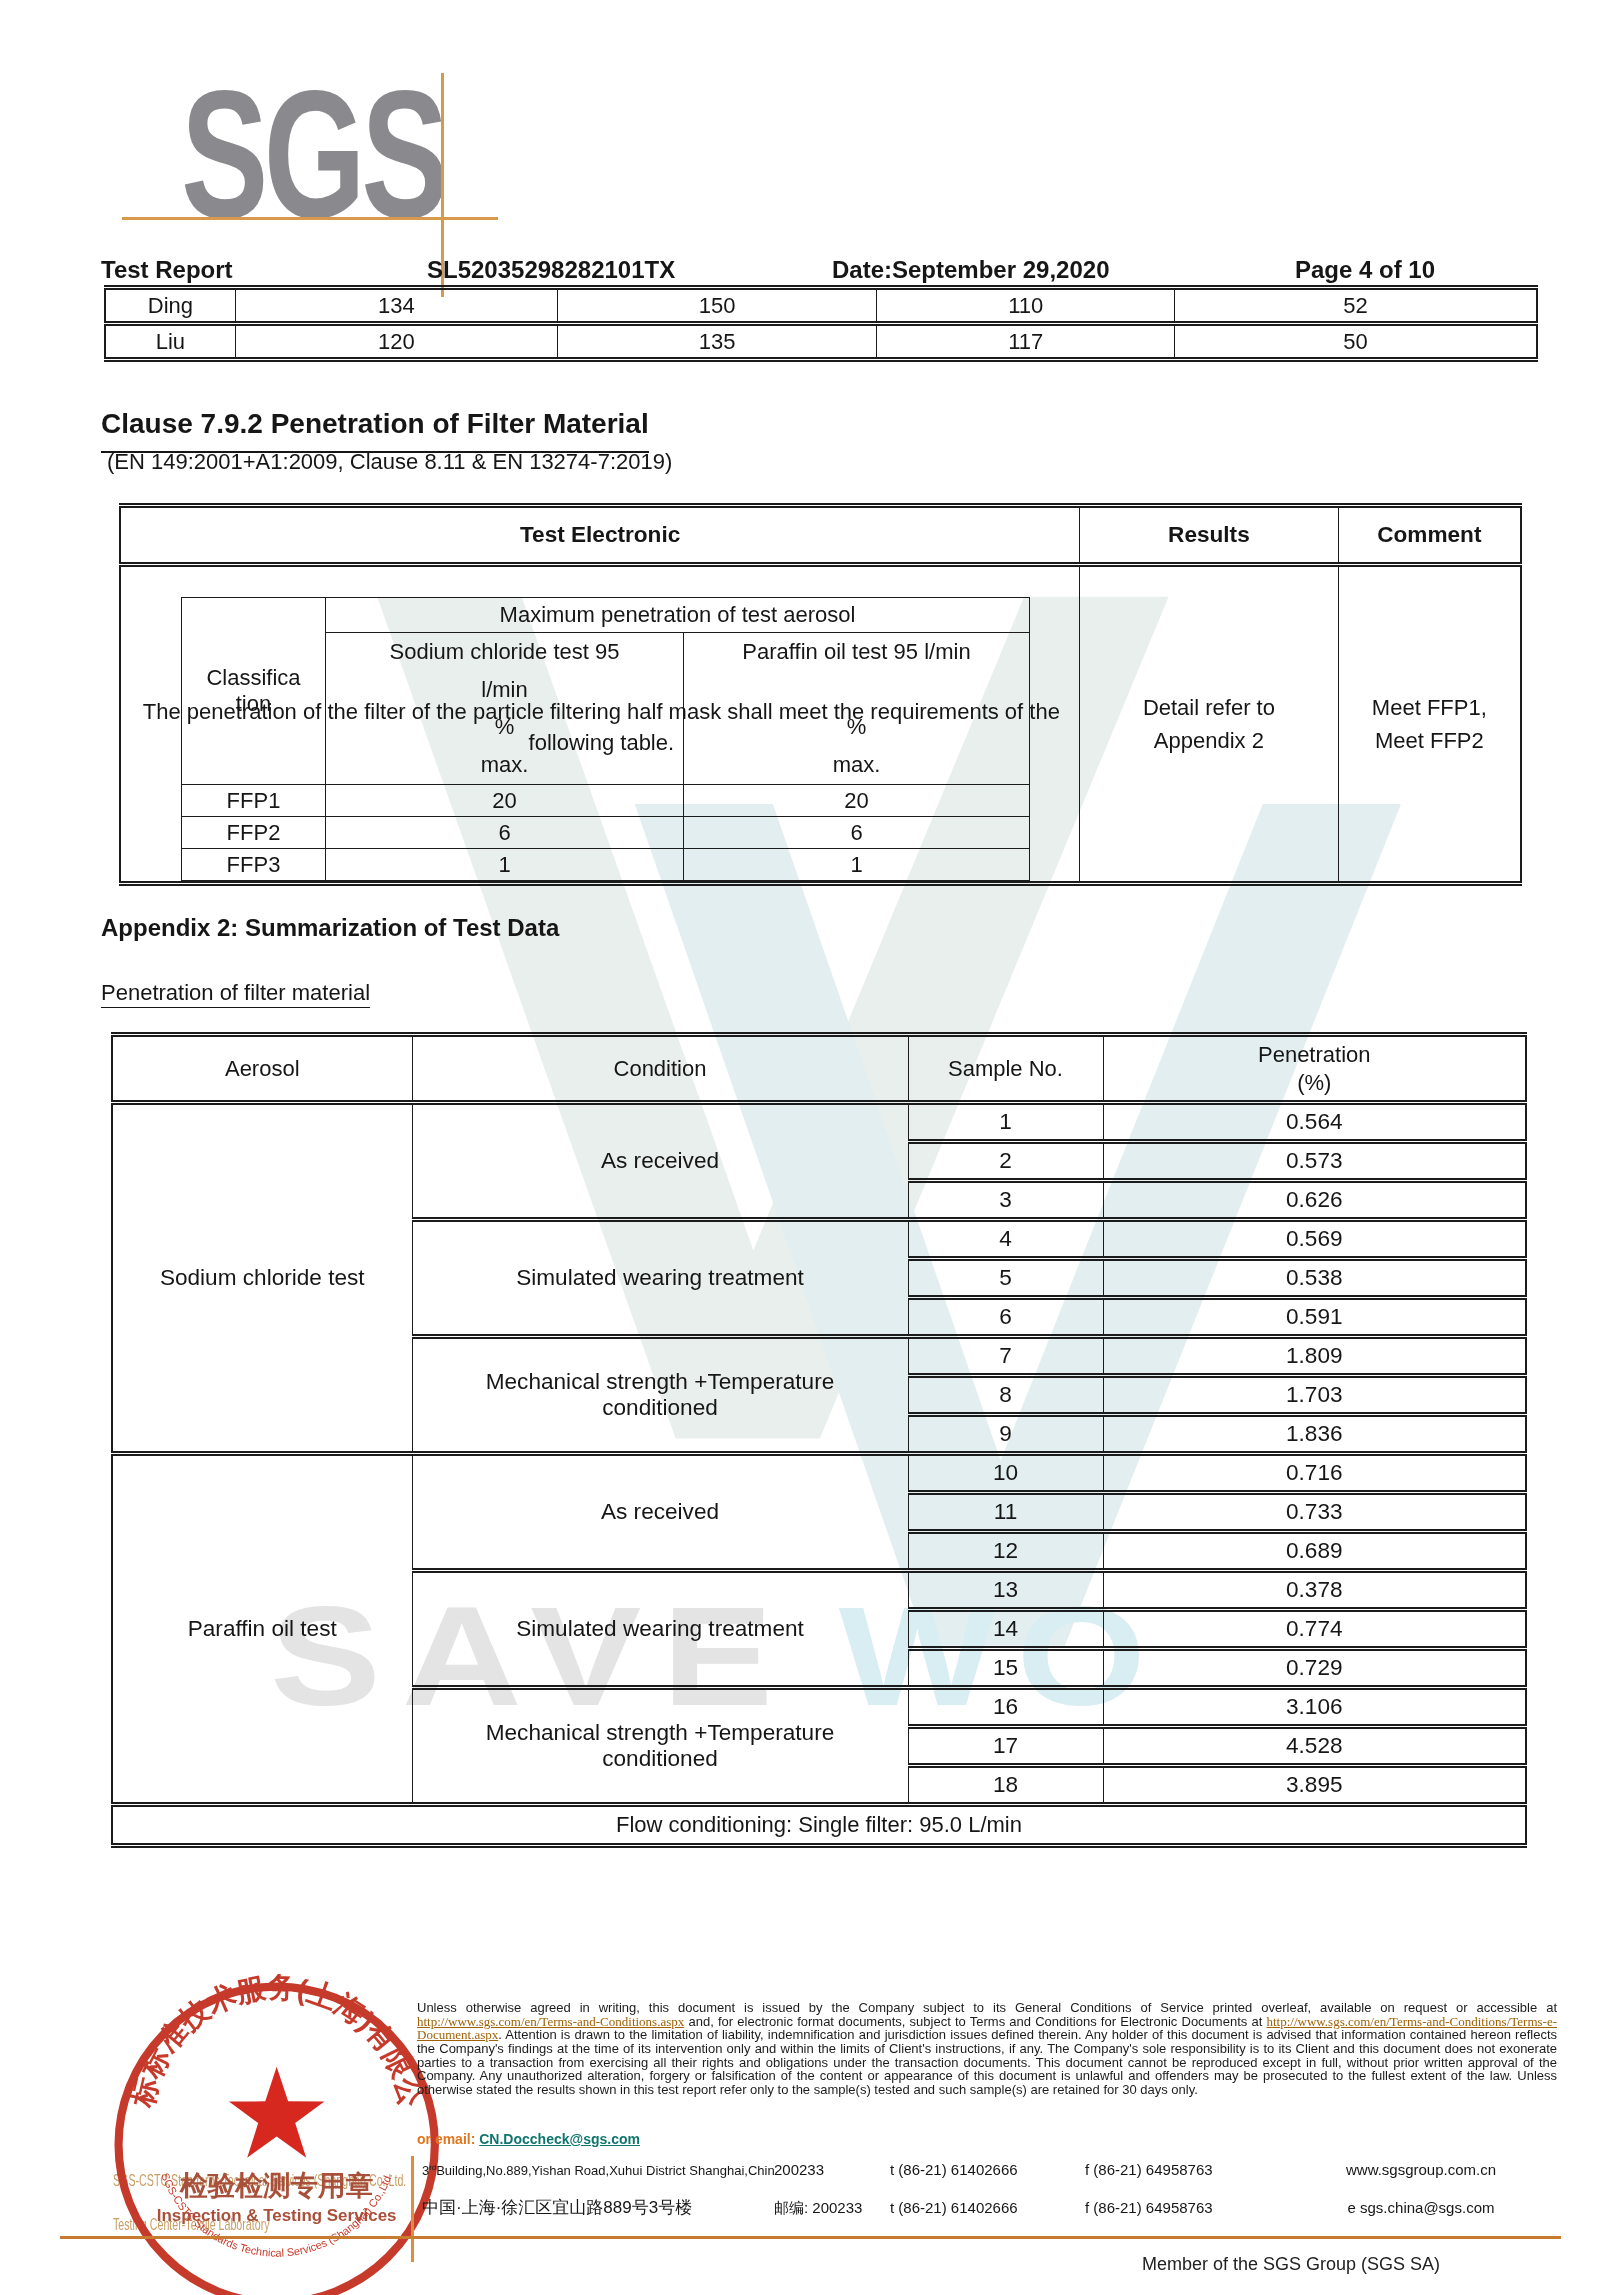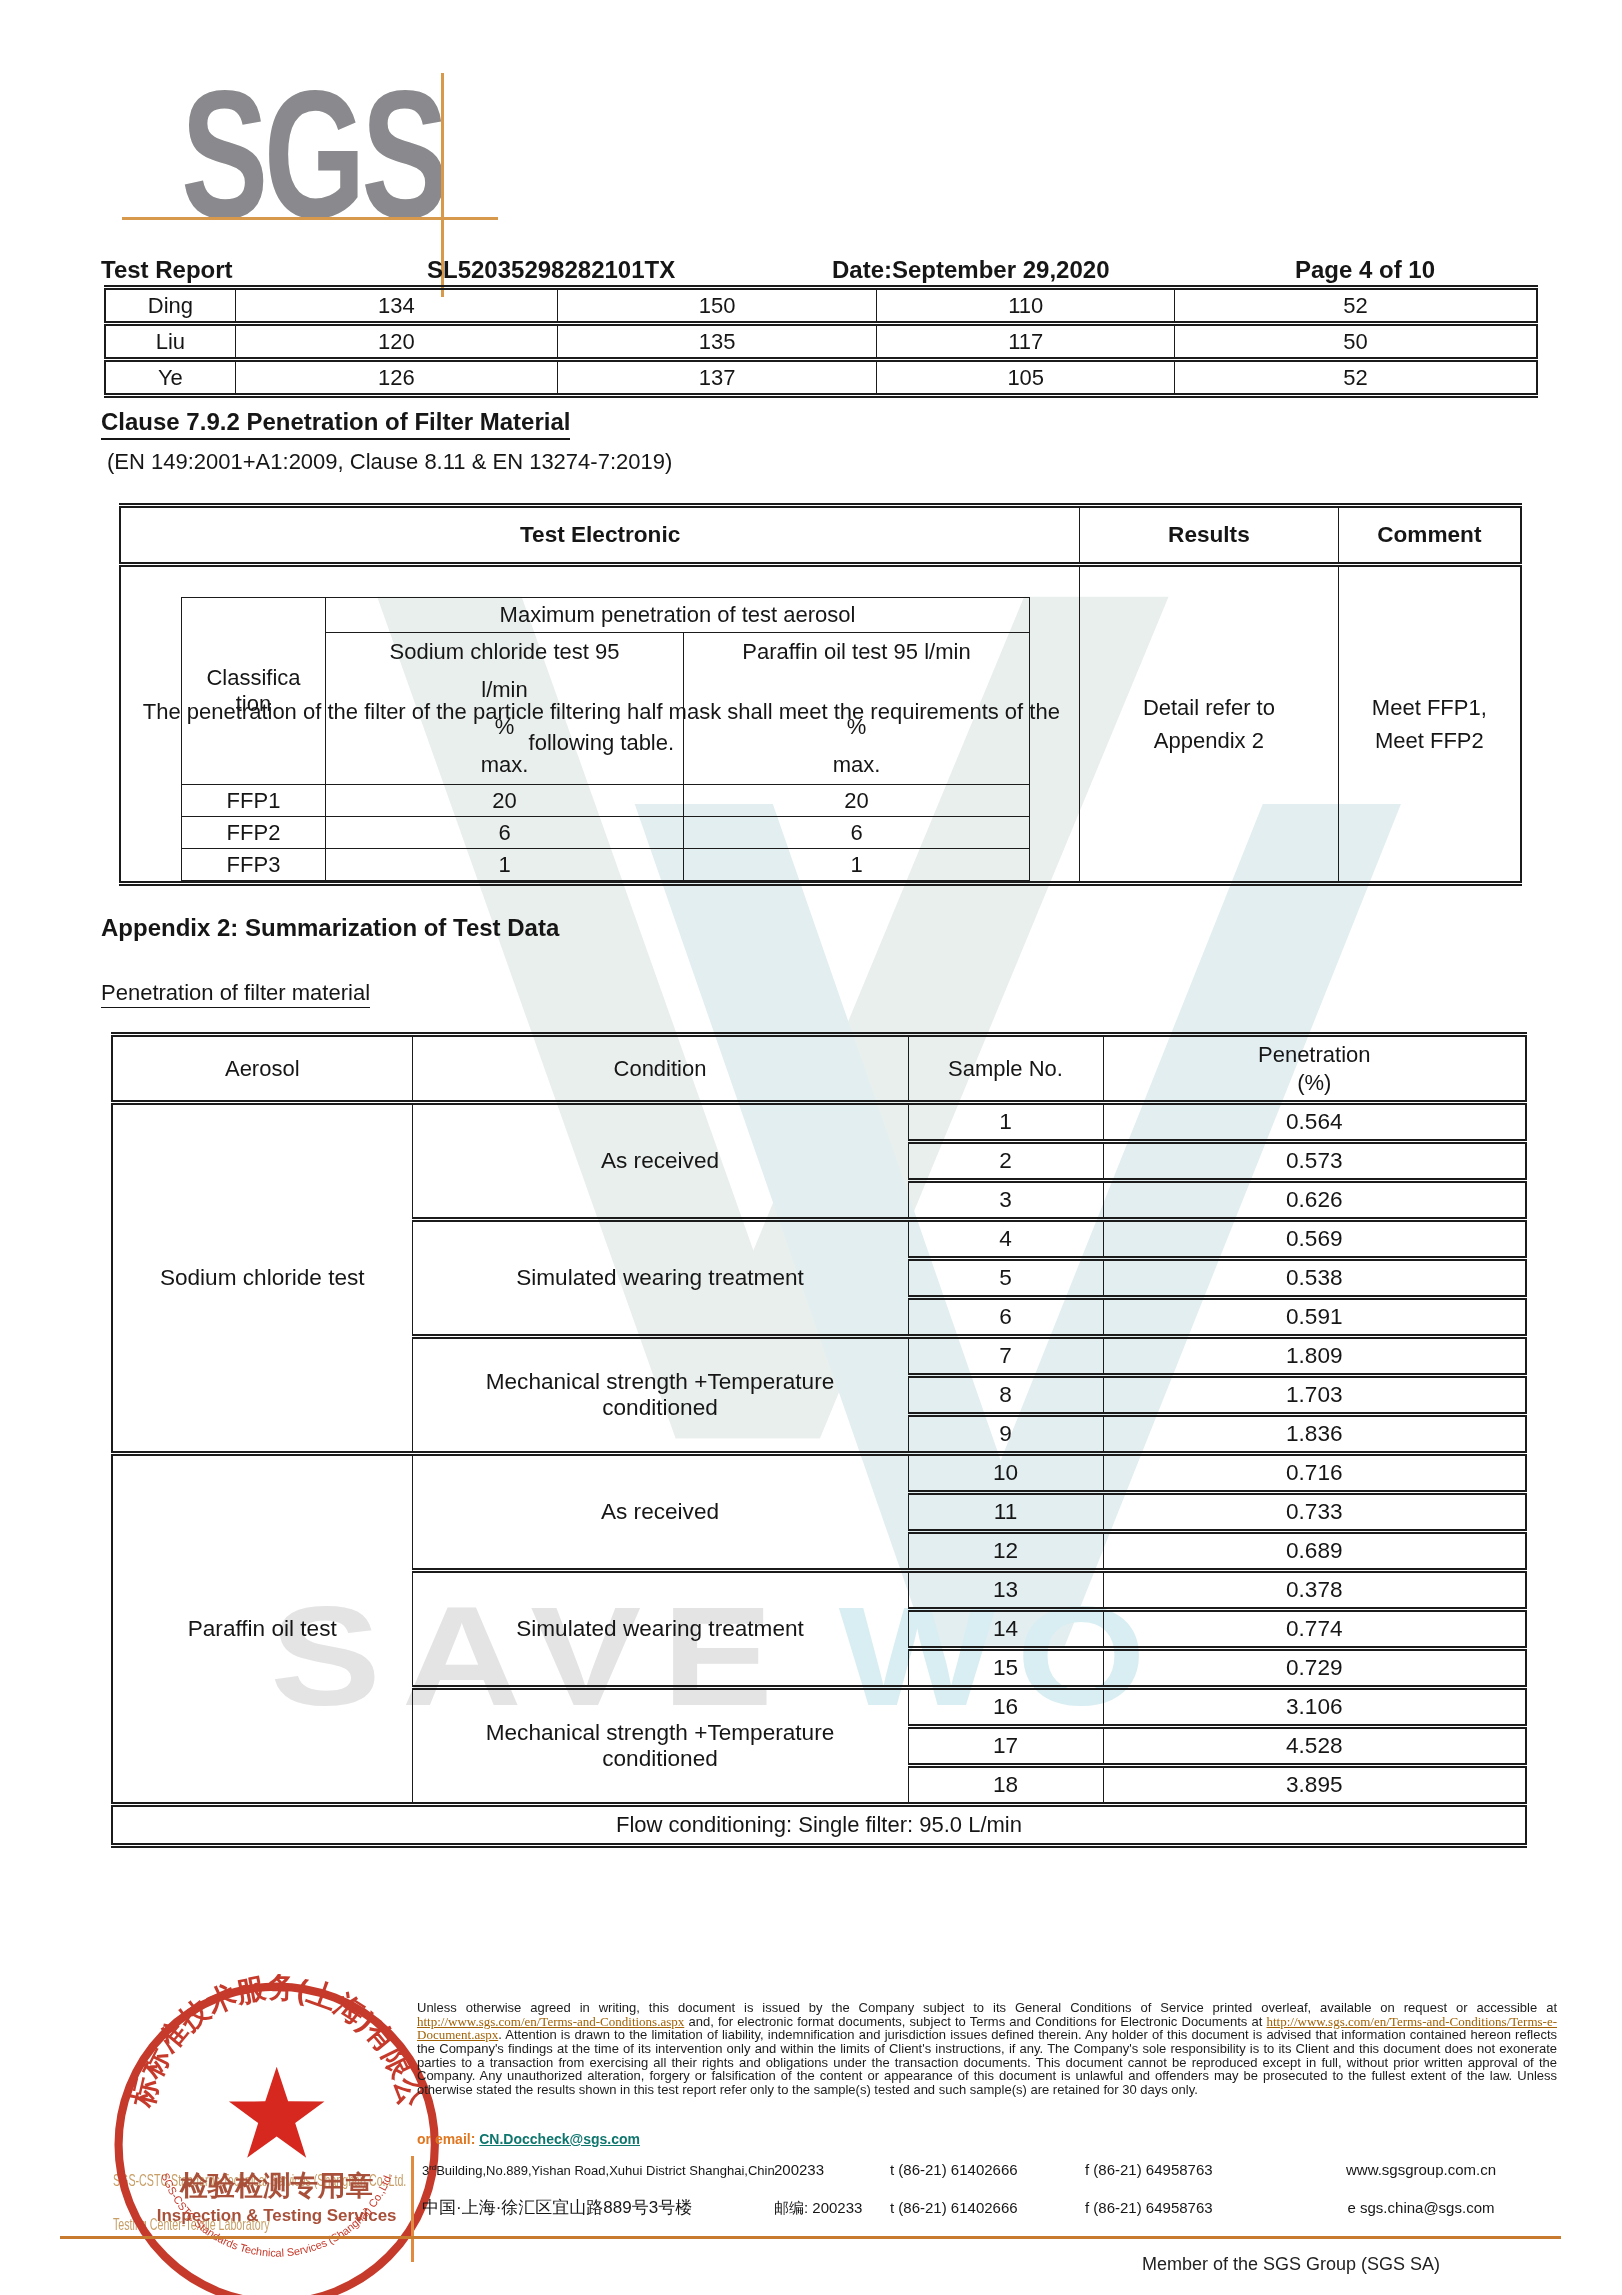--- a/index.html
+++ b/index.html
@@ -46,21 +46,21 @@
     font-weight:normal;text-align:center;vertical-align:middle;
     padding:0 3.8px;overflow:hidden;
   }
   .grid{border:2.5px solid #1b1b1b;}
 
   
   .table1{left:104px;top:285px;width:1434px;font-size:22px;}
   .table1 td{height:31px;}
 
   
-  .clause-h{left:101px;top:408px;font-size:24px;font-weight:bold;border-bottom:2.5px solid #161616;padding-bottom:2px;}
+  .clause-h{left:101px;top:408px;font-size:28px;font-weight:bold;border-bottom:2.5px solid #161616;padding-bottom:11px;}
   .clause-s{left:107px;top:449px;font-size:22px;}
 
   
   .reqtbl{left:119px;top:503px;width:1403px;font-size:22px;}
   .reqtbl th{height:54px;font-weight:bold;font-size:22.6px;}
   .req-cell{vertical-align:top;text-align:left;position:relative;height:314px;padding:0;}
   .req-para{padding:6.3px 5px 0 7.5px;line-height:1.42;}
   .nested{position:absolute;left:60px;bottom:0;width:848px;font-size:22px;}
   .nested td{border:1.9px solid #1b1b1b;}
   .nst-h{height:34px;}
@@ -144,27 +144,20 @@
           <td>110</td>
           <td>52</td>
         </tr>
         <tr>
           <td>Liu</td>
           <td>120</td>
           <td>135</td>
           <td>117</td>
           <td>50</td>
         </tr>
-        <tr>
-          <td>Ye</td>
-          <td>126</td>
-          <td>137</td>
-          <td>105</td>
-          <td>52</td>
-        </tr>
       </tbody>
     </table>
 
     <div class="abs clause-h">Clause 7.9.2 Penetration of Filter Material</div>
     <div class="abs clause-s">(EN 149:2001+A1:2009, Clause 8.11 &amp; EN 13274-7:2019)</div>
 
     <table class="abs grid reqtbl">
       <colgroup>
           <col style="width:68.5%">
           <col style="width:18.45%">

